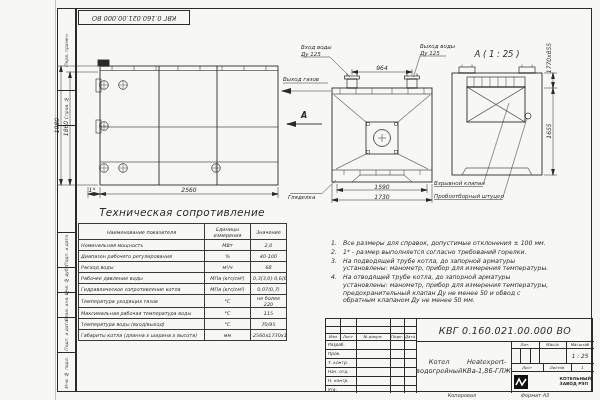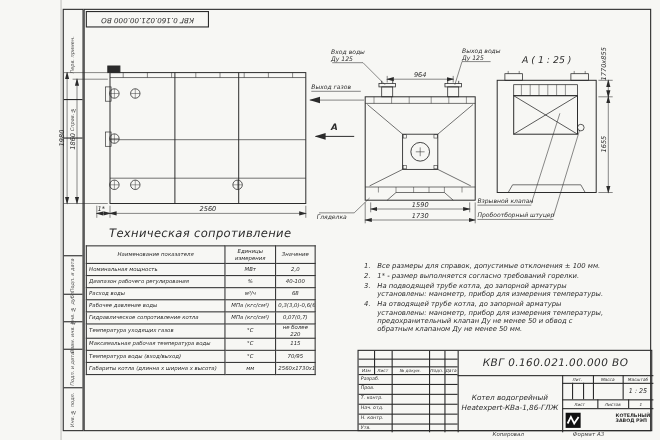--- a/index.html
+++ b/index.html
@@ -42,21 +42,21 @@
   .tb{position:absolute;left:325px;top:318px;width:268px;height:74px;
       border:1.4px solid #2b2b2b;box-sizing:border-box;}
   .tb .vl,.tb .hl{position:absolute;background:#2b2b2b;}
   .tb .vl{width:0.8px;}
   .tb .hl{height:0.8px;}
   .tb .cell{position:absolute;display:flex;align-items:center;justify-content:center;
             font-style:italic;text-align:center;}
   .tb .rowlab{justify-content:flex-start;padding-left:2px;font-size:4.3px;}
   .tb .hdr{font-size:3.9px;}
   .docnum{font-size:9.5px;letter-spacing:0.4px;}
-  .pname{flex-direction:column;line-height:1.35;font-size:6.6px;}
+  .pname{flex-direction:row;line-height:1.35;font-size:6.6px;}
   .logo{display:flex;align-items:center;gap:2px;}
   .logo .co{display:flex;flex-direction:column;font-size:4.3px;font-weight:bold;
             font-style:normal;line-height:1.15;text-align:left;}
   .kvzr{font-weight:bold;font-style:normal;font-size:9.5px;letter-spacing:-0.3px;margin-top:48px;}
   
   .foot{position:absolute;top:392px;font-size:5px;font-style:italic;color:#3a3a3a;}
   svg text{fill:#2b2b2b;}
   .dtxt{font:italic 6px "DejaVu Sans",sans-serif;}
   .ltxt{font:italic 5.5px "DejaVu Sans",sans-serif;}
   .vtitle{font:italic 8.5px "DejaVu Sans",sans-serif;}

